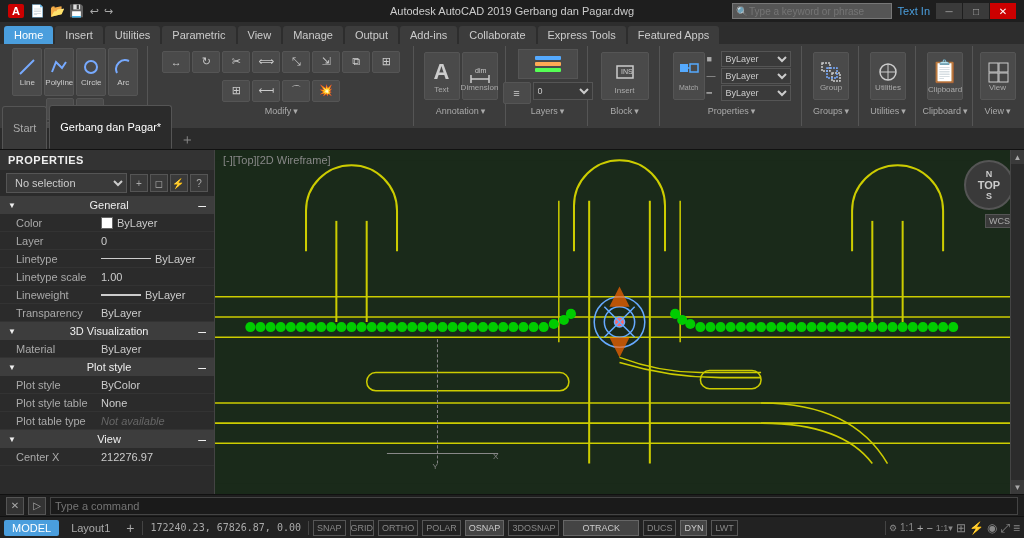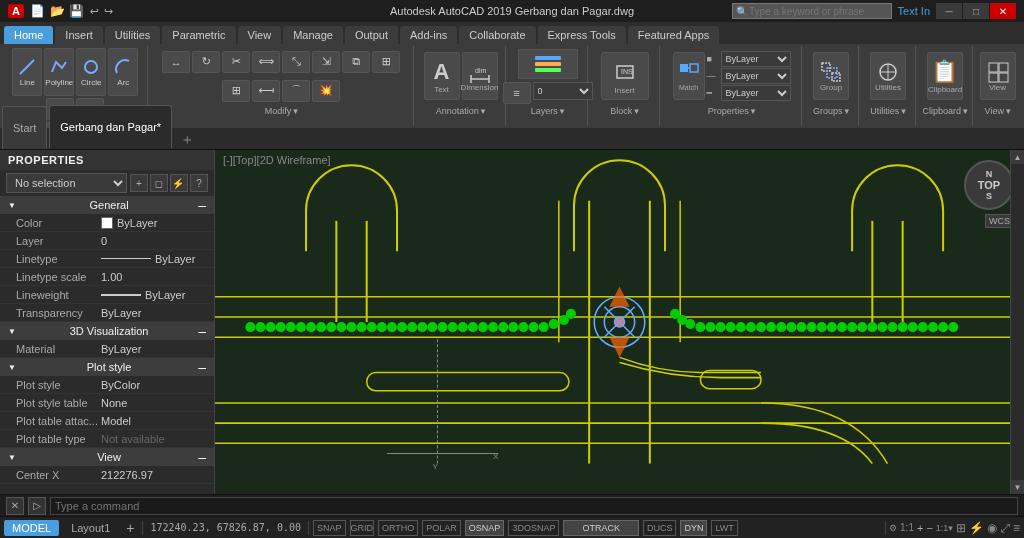--- a/index.html
+++ b/index.html
@@ -630,26 +630,22 @@
     <div>
       <div class="prop-row">
         <span class="prop-label">Plot style</span>
         <span class="prop-value">ByColor</span>
       </div>
       <div class="prop-row">
         <span class="prop-label">Plot style table</span>
         <span class="prop-value">None</span>
       </div>
       <div class="prop-row">
-        <span class="prop-label">Plot table attac...</span>
-        <span class="prop-value">Model</span>
-      </div>
-      <div class="prop-row">
         <span class="prop-label">Plot table type</span>
-        <span class="prop-value" style="color:#666;">Not available</span>
+        <span class="prop-value" style="color:#666;font-style:italic;">Not available</span>
       </div>
     </div>
 
     <div class="section-header">
       <span>View</span>
       <span style="font-size:14px;line-height:1;">–</span>
     </div>
     <div>
       <div class="prop-row">
         <span class="prop-label">Center X</span>

